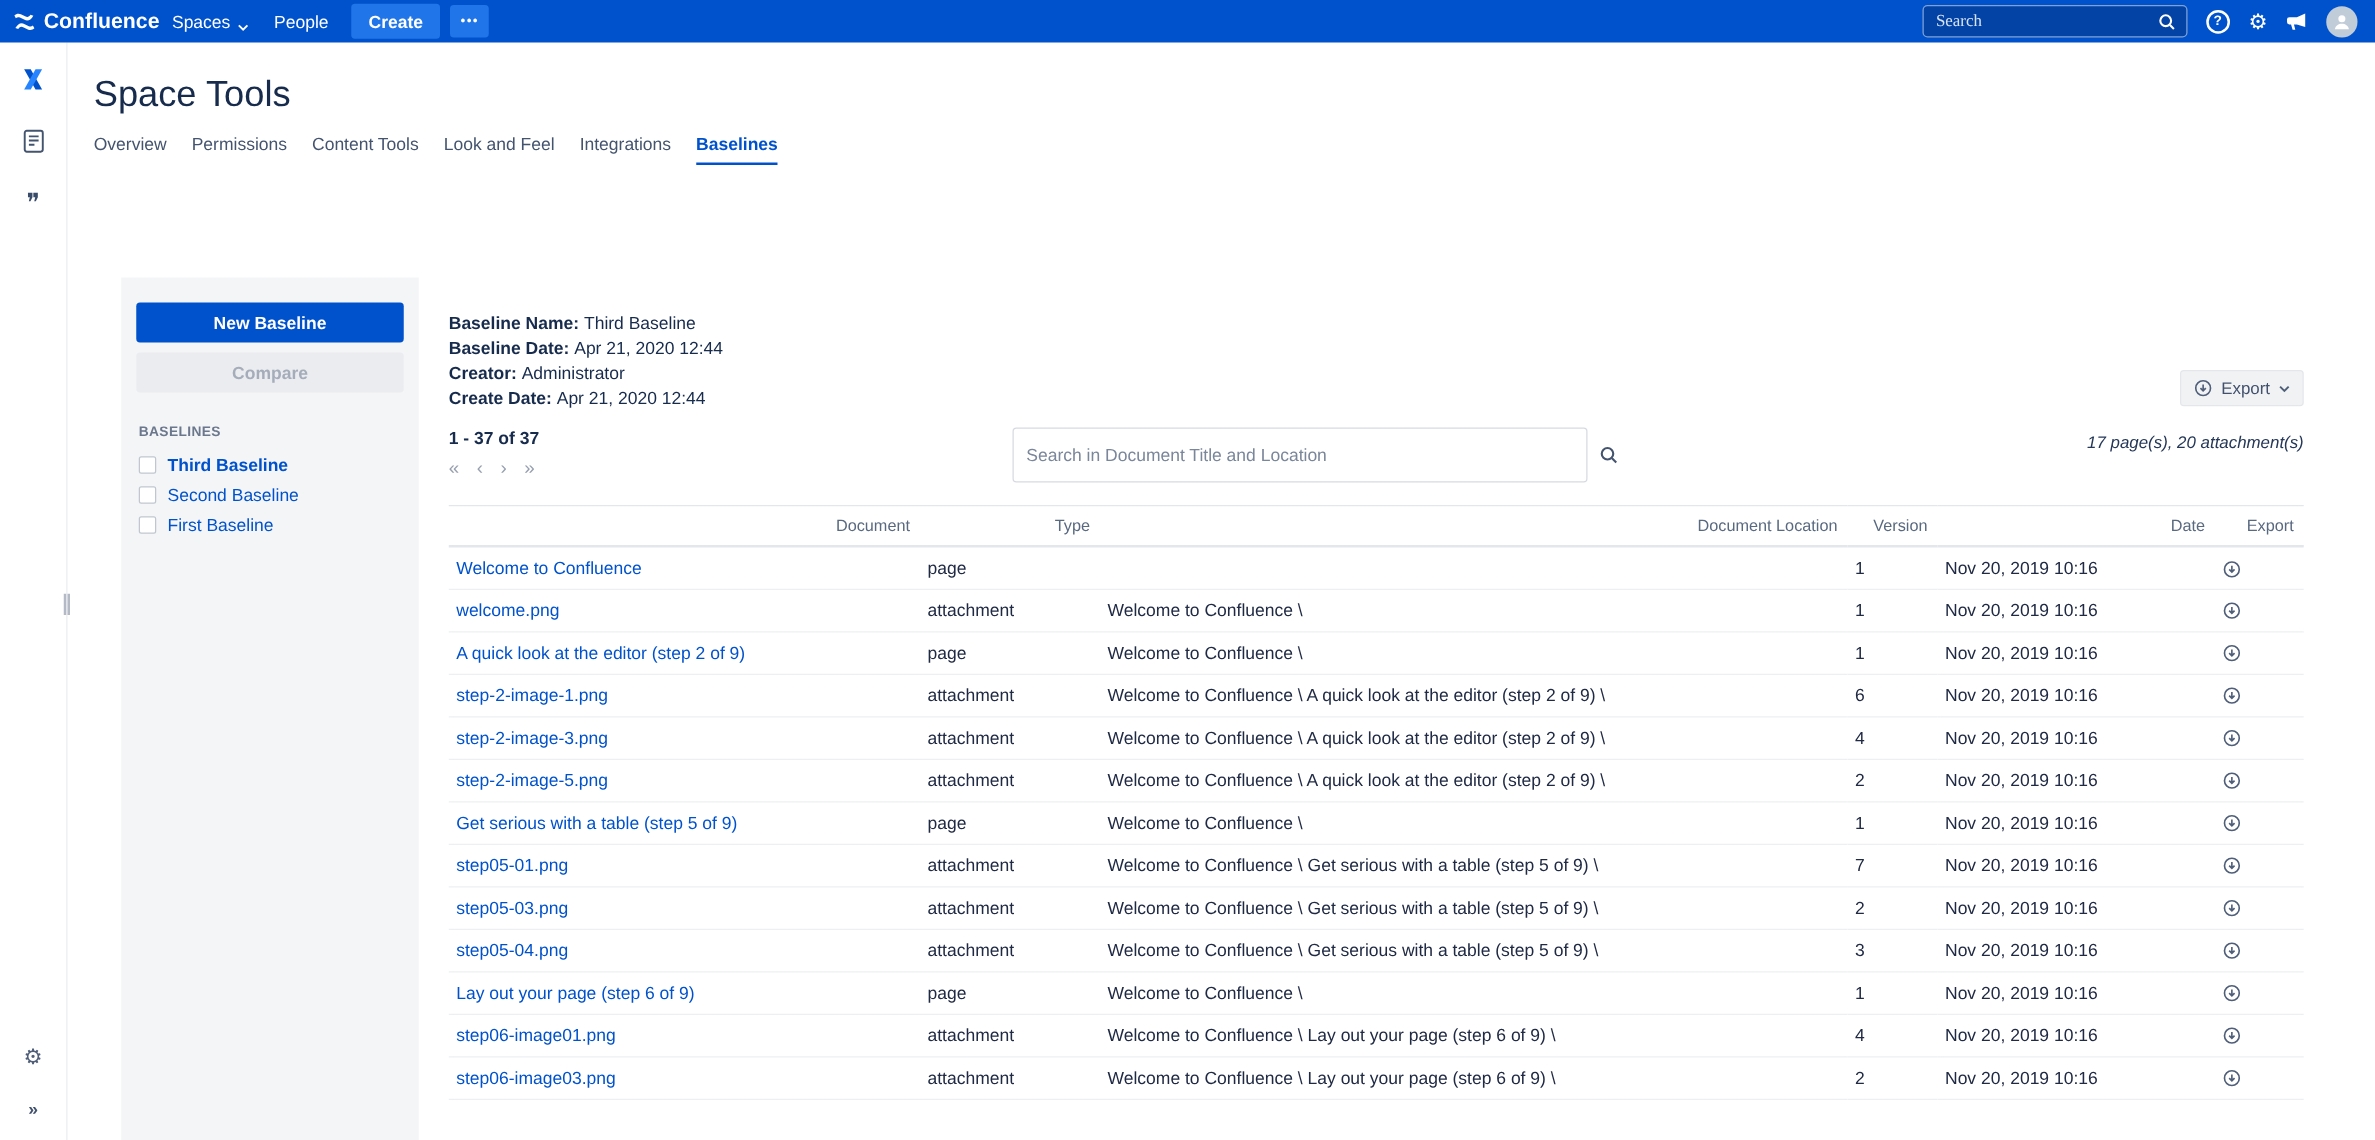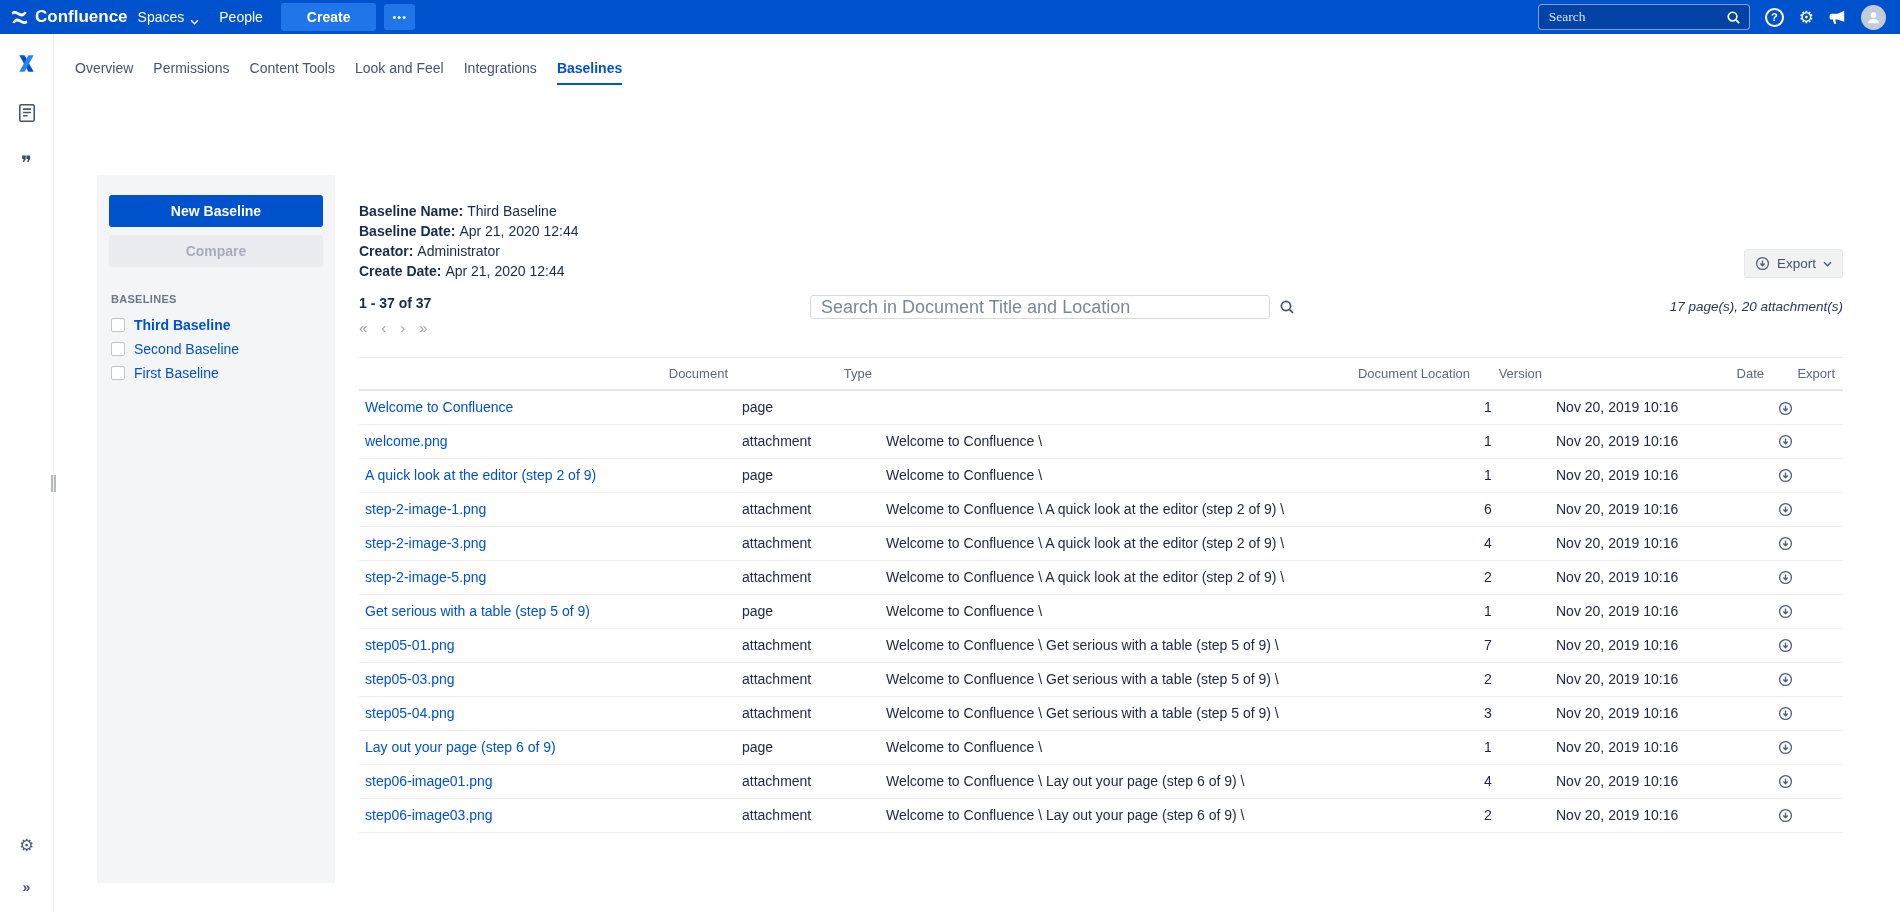--- a/index.html
+++ b/index.html
@@ -12,21 +12,21 @@
 
   
   .topbar{position:absolute;top:0;left:0;right:0;height:34px;background:var(--navbg);
           display:flex;align-items:center;padding:0 14px 0 10px;color:#fff;z-index:20}
   .tb-left{display:flex;align-items:center}
   .brand{display:flex;align-items:center;gap:6px;font-size:17px;font-weight:bold;color:#fff;
          cursor:pointer}
   .tb-item{color:#fff;font-size:14px;padding:6px 10px;border-radius:3px;display:flex;
            align-items:flex-end;gap:6px;cursor:pointer}
   .create-btn{background:var(--createbg);color:#fff;border:none;font-size:14px;font-weight:bold;
-              padding:6px 26px;border-radius:3px;margin-left:8px;cursor:pointer;font-family:inherit}
+              padding:6px 14px;border-radius:3px;margin-left:8px;cursor:pointer;font-family:inherit}
   .more-btn{background:var(--createbg);color:#fff;border:none;font-size:11px;letter-spacing:1px;
             padding:7px 8px;border-radius:3px;margin-left:8px;cursor:pointer;font-family:inherit}
   .tb-right{margin-left:auto;display:flex;align-items:center;gap:15px}
   .tb-search{display:flex;align-items:center;background:rgba(9,30,66,0.28);
              border:1px solid rgba(255,255,255,0.5);border-radius:4px;height:26px;width:212px;padding:0 8px}
   .tb-search input{flex:1;background:transparent;border:none;outline:none;color:#fff;
                    font-size:13.5px;font-family:Liberation Serif, serif;min-width:0}
   .tb-search input::placeholder{color:rgba(255,255,255,0.85)}
   .help-circle{width:19px;height:19px;border:2px solid #fff;border-radius:50%;display:flex;
                align-items:center;justify-content:center;font-size:11px;font-weight:bold;cursor:pointer}
@@ -71,22 +71,22 @@
   .field b{font-weight:bold}
   .export-btn{position:absolute;right:0;top:74px;display:flex;align-items:center;gap:7px;
               background:#F1F2F4;border:1px solid #E4E6EA;border-radius:3px;color:#42526E;
               font-size:13.5px;padding:6px 10px;cursor:pointer;font-family:inherit}
 
   .results-bar{position:relative;height:44px;margin-top:14px}
   .count{font-size:14px;font-weight:bold;color:#172B4D}
   .pager{margin-top:9px;display:flex;gap:14px;color:#97A0AF}
   .pg{font-size:15px;line-height:1;cursor:pointer;user-select:none}
   .search-wrap{position:absolute;left:451px;top:0;display:flex;align-items:center;gap:9px}
-  .doc-search{width:460px;height:24px;border:1px solid #D6DAE0;border-radius:3px;padding:0 10px;
-              font-size:18px;font-family:inherit;color:#172B4D;outline:none}
+  .doc-search{width:460px;height:44px;border:1px solid #D6DAE0;border-radius:3px;padding:0 10px;
+              font-size:14px;font-family:inherit;color:#172B4D;outline:none}
   .doc-search::placeholder{color:#7A869A}
   .summary{position:absolute;right:0;top:4px;font-size:13.5px;font-style:italic;color:#253858}
 
   table{border-collapse:collapse;width:100%;table-layout:fixed;margin-top:18px}
   thead th{font-size:13px;color:#596980;font-weight:normal;text-align:right;padding:8px 8px 8px 6px;
            border-top:1px solid #E3E6EB;border-bottom:2px solid #E3E6EB;white-space:nowrap;
            overflow:hidden;text-overflow:ellipsis}
   tbody td{font-size:14px;padding:0 8px 0 6px;height:34px;border-bottom:1px solid #EDEFF2;
            color:#202A44;white-space:nowrap;overflow:hidden;text-overflow:ellipsis}
   tbody td a{color:var(--link);text-decoration:none;cursor:pointer}
@@ -161,20 +161,21 @@
   </span>
   <span class="sb-icon sb-quote">❞</span>
   <div class="sb-bottom">
     <span class="sb-icon sb-gear">⚙</span>
     <span class="sb-icon sb-collapse">»</span>
   </div>
 </aside>
 <div class="grip"></div>
 
 <main class="main">
+  <h1>Space Tools</h1>
   <nav class="tabs">
       <a class="tab">Overview</a>
       <a class="tab">Permissions</a>
       <a class="tab">Content Tools</a>
       <a class="tab">Look and Feel</a>
       <a class="tab">Integrations</a>
       <a class="tab active">Baselines</a>
     </nav>
 
   <div class="content">

